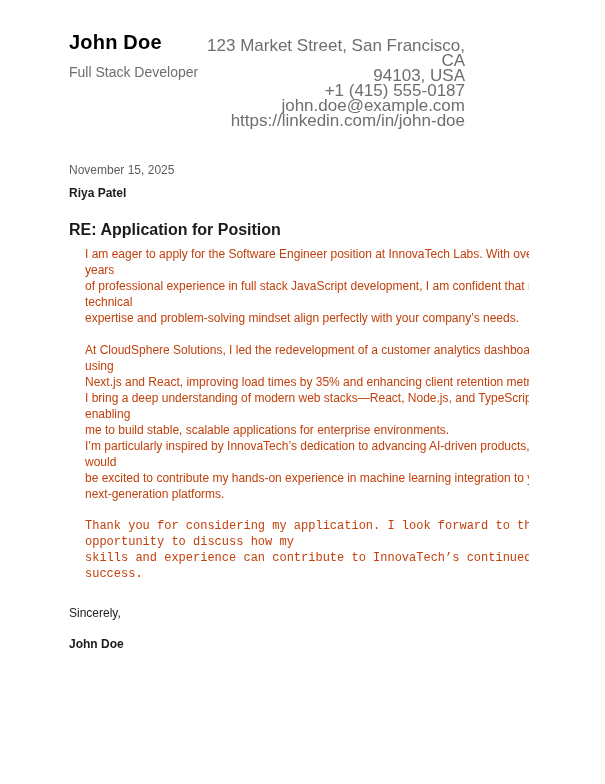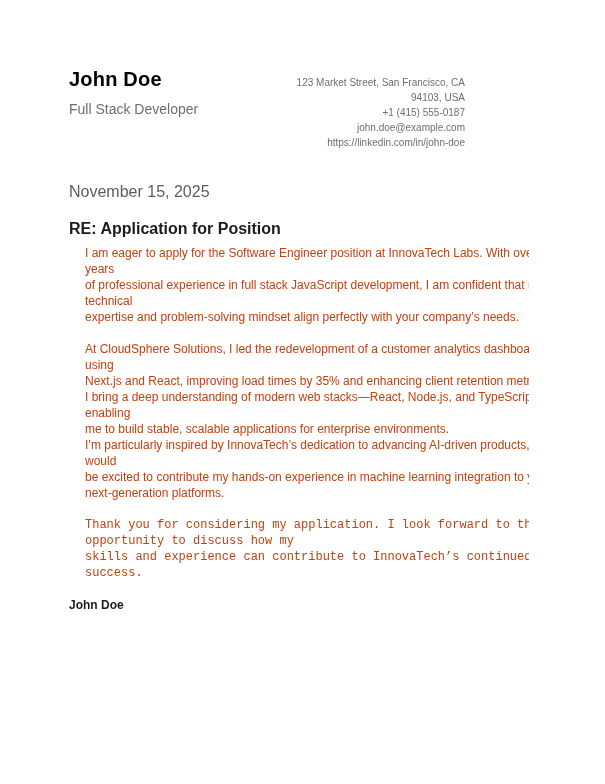--- a/index.html
+++ b/index.html
@@ -1,42 +1,42 @@
 <!DOCTYPE html>
 <html><head>
 <meta charset="utf-8">
 <title>Cover Letter</title>
 <style>
   html,body{margin:0;padding:0;background:#ffffff;}
   .page{
     position:relative;
     width:529px;height:784px;
     box-sizing:border-box;
-    padding:67px 64px 0 69px;
+    padding:30px 64px 0 69px;
     background:#ffffff;
     font-family:"Liberation Sans", sans-serif;
     overflow:hidden;
   }
   .header{display:flex;justify-content:space-between;align-items:flex-start;}
   .identity{flex:0 0 auto;}
   .applicant-name{
     margin:0;font-size:20px;line-height:24px;font-weight:700;color:#000000;
     letter-spacing:0.2px;
   }
   .applicant-title{
     margin-top:11px;font-size:14px;line-height:14px;color:#6e6e6e;
   }
   .contact{
     margin-top:8px;
     text-align:right;
-    font-size:10px;line-height:15px;color:#6e6e6e;
+    font-size:17px;line-height:15px;color:#6e6e6e;
     white-space:pre-line;
   }
   .date{
-    margin-top:34px;font-size:16px;line-height:16px;color:#5d5d5d;
+    margin-top:34px;font-size:12px;line-height:16px;color:#5d5d5d;
   }
   .recipient{margin-top:8px;font-size:12px;line-height:15px;}
   .recipient-name{font-weight:700;color:#1b1b1b;}
   .recipient-details{color:#5d5d5d;white-space:pre-line;}
   .subject{
     margin-top:21px;font-size:16px;line-height:16px;font-weight:700;color:#1b1b1b;
   }
   .para{
     margin:16px;margin-top:14px;
     font-size:12px;line-height:16px;color:#c2410c;
@@ -61,35 +61,37 @@
     <div class="contact">123 Market Street, San Francisco, CA
 94103, USA
 +1 (415) 555-0187
 john.doe@example.com
 https://linkedin.com/in/john-doe</div>
   </div>
 
   <div class="date">November 15, 2025</div>
 
   <div class="recipient">
+    <div class="recipient-name">Riya Patel</div>
   </div>
 
   <div class="subject">RE: Application for Position</div>
 
   <div id="letter-body">
       <p class="para">I am eager to apply for the Software Engineer position at InnovaTech Labs. With over five years
 of professional experience in full stack JavaScript development, I am confident that my technical
 expertise and problem-solving mindset align perfectly with your company’s needs.</p>
       <p class="para">At CloudSphere Solutions, I led the redevelopment of a customer analytics dashboard using
 Next.js and React, improving load times by 35% and enhancing client retention metrics.
 I bring a deep understanding of modern web stacks—React, Node.js, and TypeScript—enabling
 me to build stable, scalable applications for enterprise environments.
 I’m particularly inspired by InnovaTech’s dedication to advancing AI-driven products, and I would
 be excited to contribute my hands-on experience in machine learning integration to your
 next-generation platforms.</p>
       <p class="para last">Thank you for considering my application. I look forward to the opportunity to discuss how my
 skills and experience can contribute to InnovaTech’s continued success.</p>
     </div>
 
+  <div class="closing">Sincerely,</div>
 
   <div class="signature">John Doe</div>
 
 </div>
 
 </body></html>

